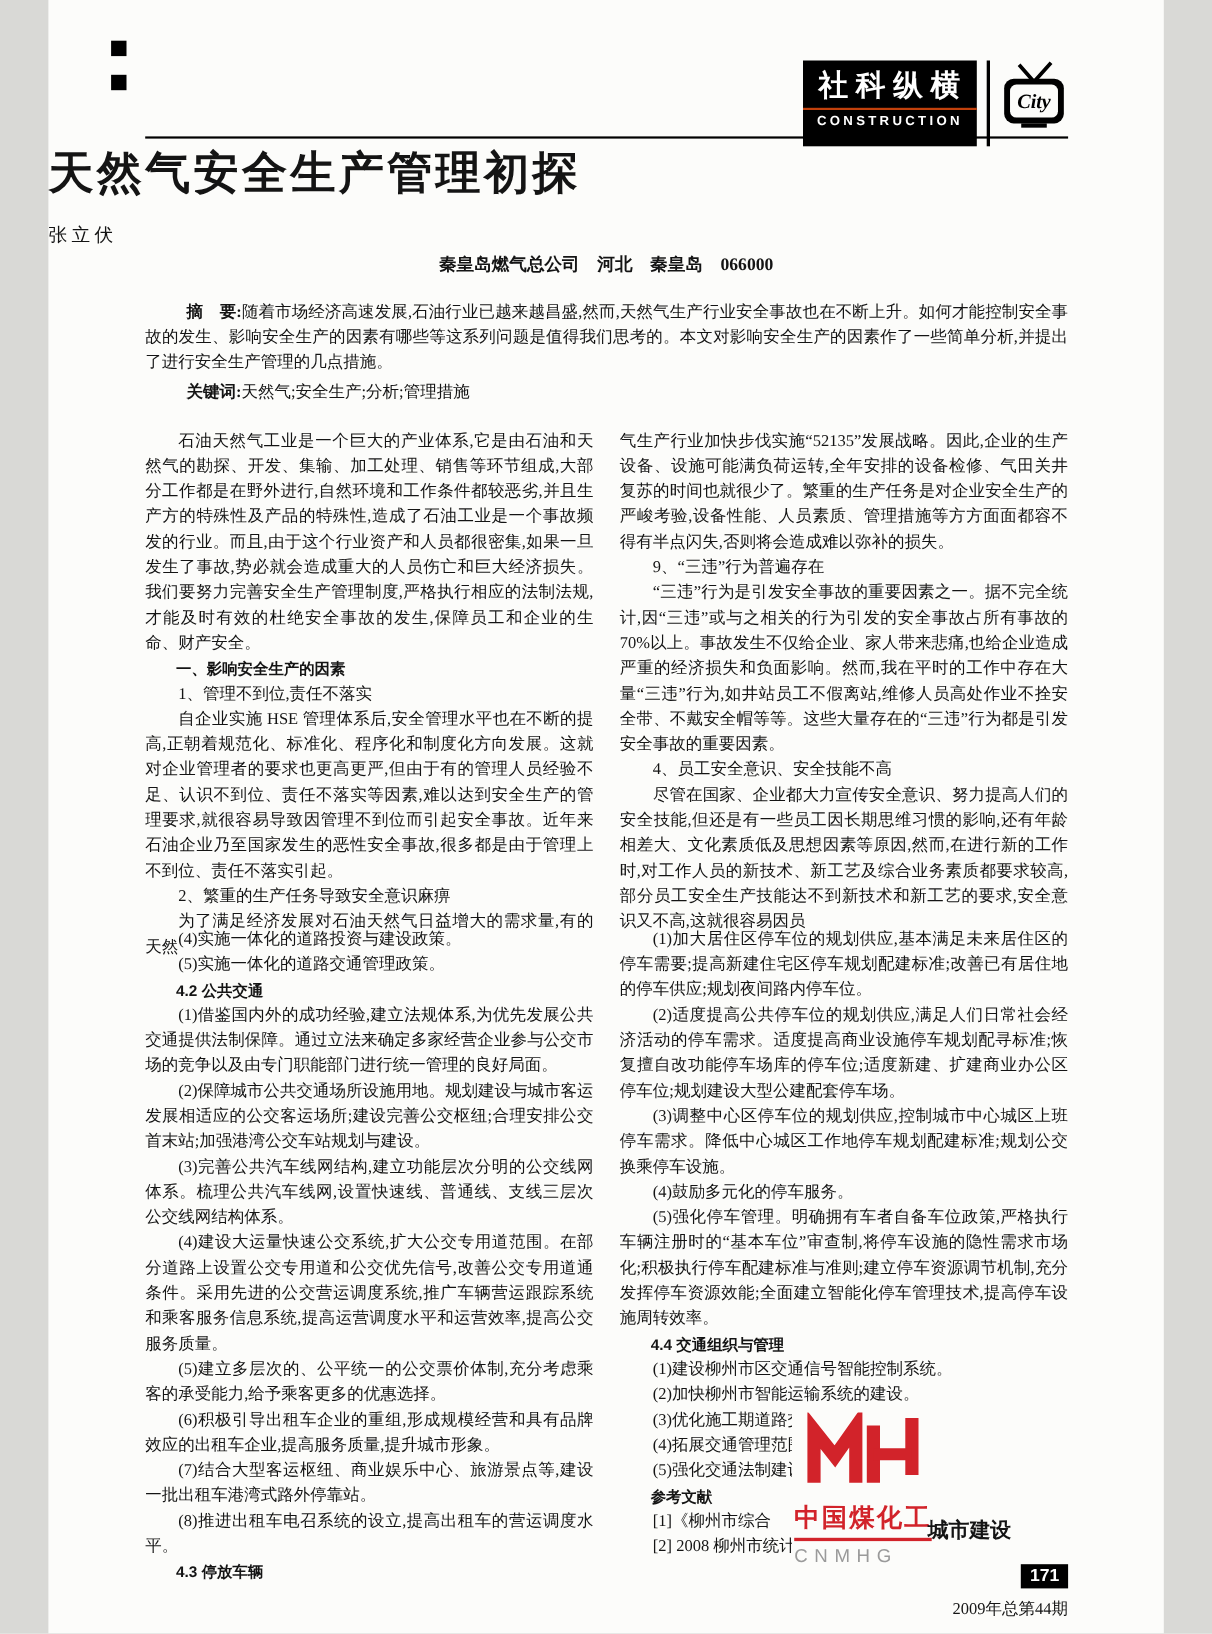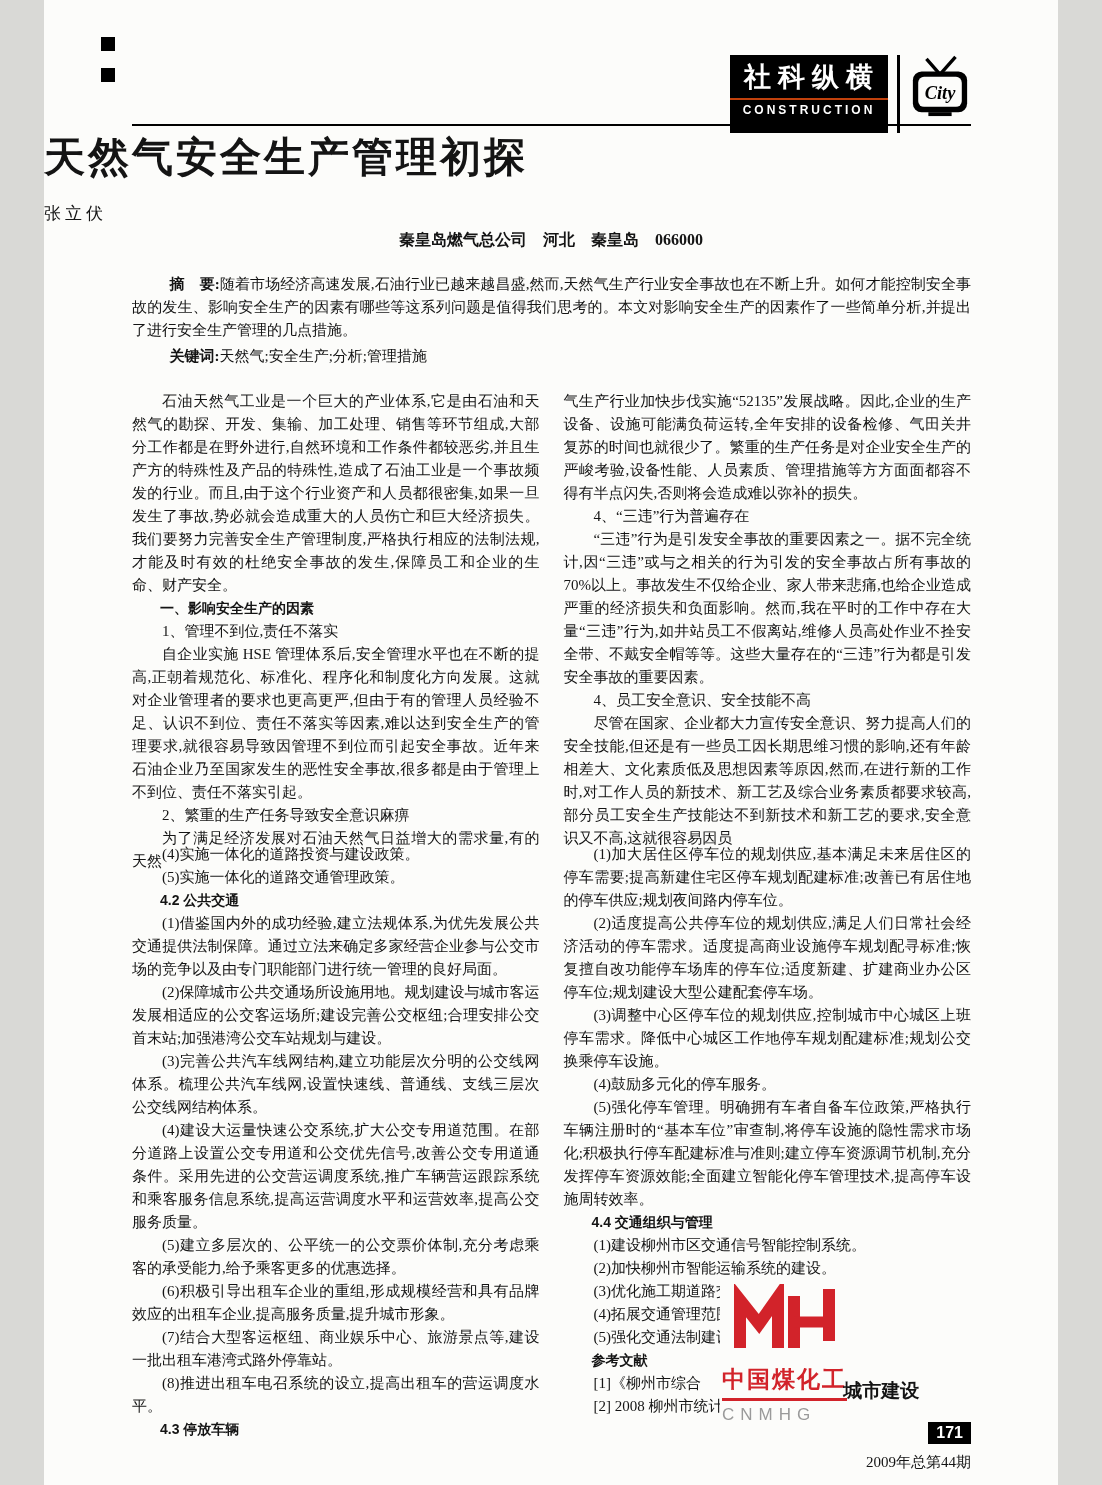--- a/index.html
+++ b/index.html
@@ -100,21 +100,21 @@
     <div class="col">
         <p class="para">石油天然气工业是一个巨大的产业体系,它是由石油和天然气的勘探、开发、集输、加工处理、销售等环节组成,大部分工作都是在野外进行,自然环境和工作条件都较恶劣,并且生产方的特殊性及产品的特殊性,造成了石油工业是一个事故频发的行业。而且,由于这个行业资产和人员都很密集,如果一旦发生了事故,势必就会造成重大的人员伤亡和巨大经济损失。我们要努力完善安全生产管理制度,严格执行相应的法制法规,才能及时有效的杜绝安全事故的发生,保障员工和企业的生命、财产安全。</p>
         <p class="para heading">一、影响安全生产的因素</p>
         <p class="para">1、管理不到位,责任不落实</p>
         <p class="para">自企业实施 HSE 管理体系后,安全管理水平也在不断的提高,正朝着规范化、标准化、程序化和制度化方向发展。这就对企业管理者的要求也更高更严,但由于有的管理人员经验不足、认识不到位、责任不落实等因素,难以达到安全生产的管理要求,就很容易导致因管理不到位而引起安全事故。近年来石油企业乃至国家发生的恶性安全事故,很多都是由于管理上不到位、责任不落实引起。</p>
         <p class="para">2、繁重的生产任务导致安全意识麻痹</p>
         <p class="para">为了满足经济发展对石油天然气日益增大的需求量,有的天然</p>
       </div>
     <div class="col">
         <p class="para noindent">气生产行业加快步伐实施“52135”发展战略。因此,企业的生产设备、设施可能满负荷运转,全年安排的设备检修、气田关井复苏的时间也就很少了。繁重的生产任务是对企业安全生产的严峻考验,设备性能、人员素质、管理措施等方方面面都容不得有半点闪失,否则将会造成难以弥补的损失。</p>
-        <p class="para">4、“三违”行为普遍存在</p>
+        <p class="para">9、“三违”行为普遍存在</p>
         <p class="para">“三违”行为是引发安全事故的重要因素之一。据不完全统计,因“三违”或与之相关的行为引发的安全事故占所有事故的 70%以上。事故发生不仅给企业、家人带来悲痛,也给企业造成严重的经济损失和负面影响。然而,我在平时的工作中存在大量“三违”行为,如井站员工不假离站,维修人员高处作业不拴安全带、不戴安全帽等等。这些大量存在的“三违”行为都是引发安全事故的重要因素。</p>
         <p class="para">4、员工安全意识、安全技能不高</p>
         <p class="para">尽管在国家、企业都大力宣传安全意识、努力提高人们的安全技能,但还是有一些员工因长期思维习惯的影响,还有年龄相差大、文化素质低及思想因素等原因,然而,在进行新的工作时,对工作人员的新技术、新工艺及综合业务素质都要求较高,部分员工安全生产技能达不到新技术和新工艺的要求,安全意识又不高,这就很容易因员</p>
       </div>
   </div>
 
   <div class="columns bottom">
     <div class="col">
         <p class="para">(4)实施一体化的道路投资与建设政策。</p>
         <p class="para">(5)实施一体化的道路交通管理政策。</p>

